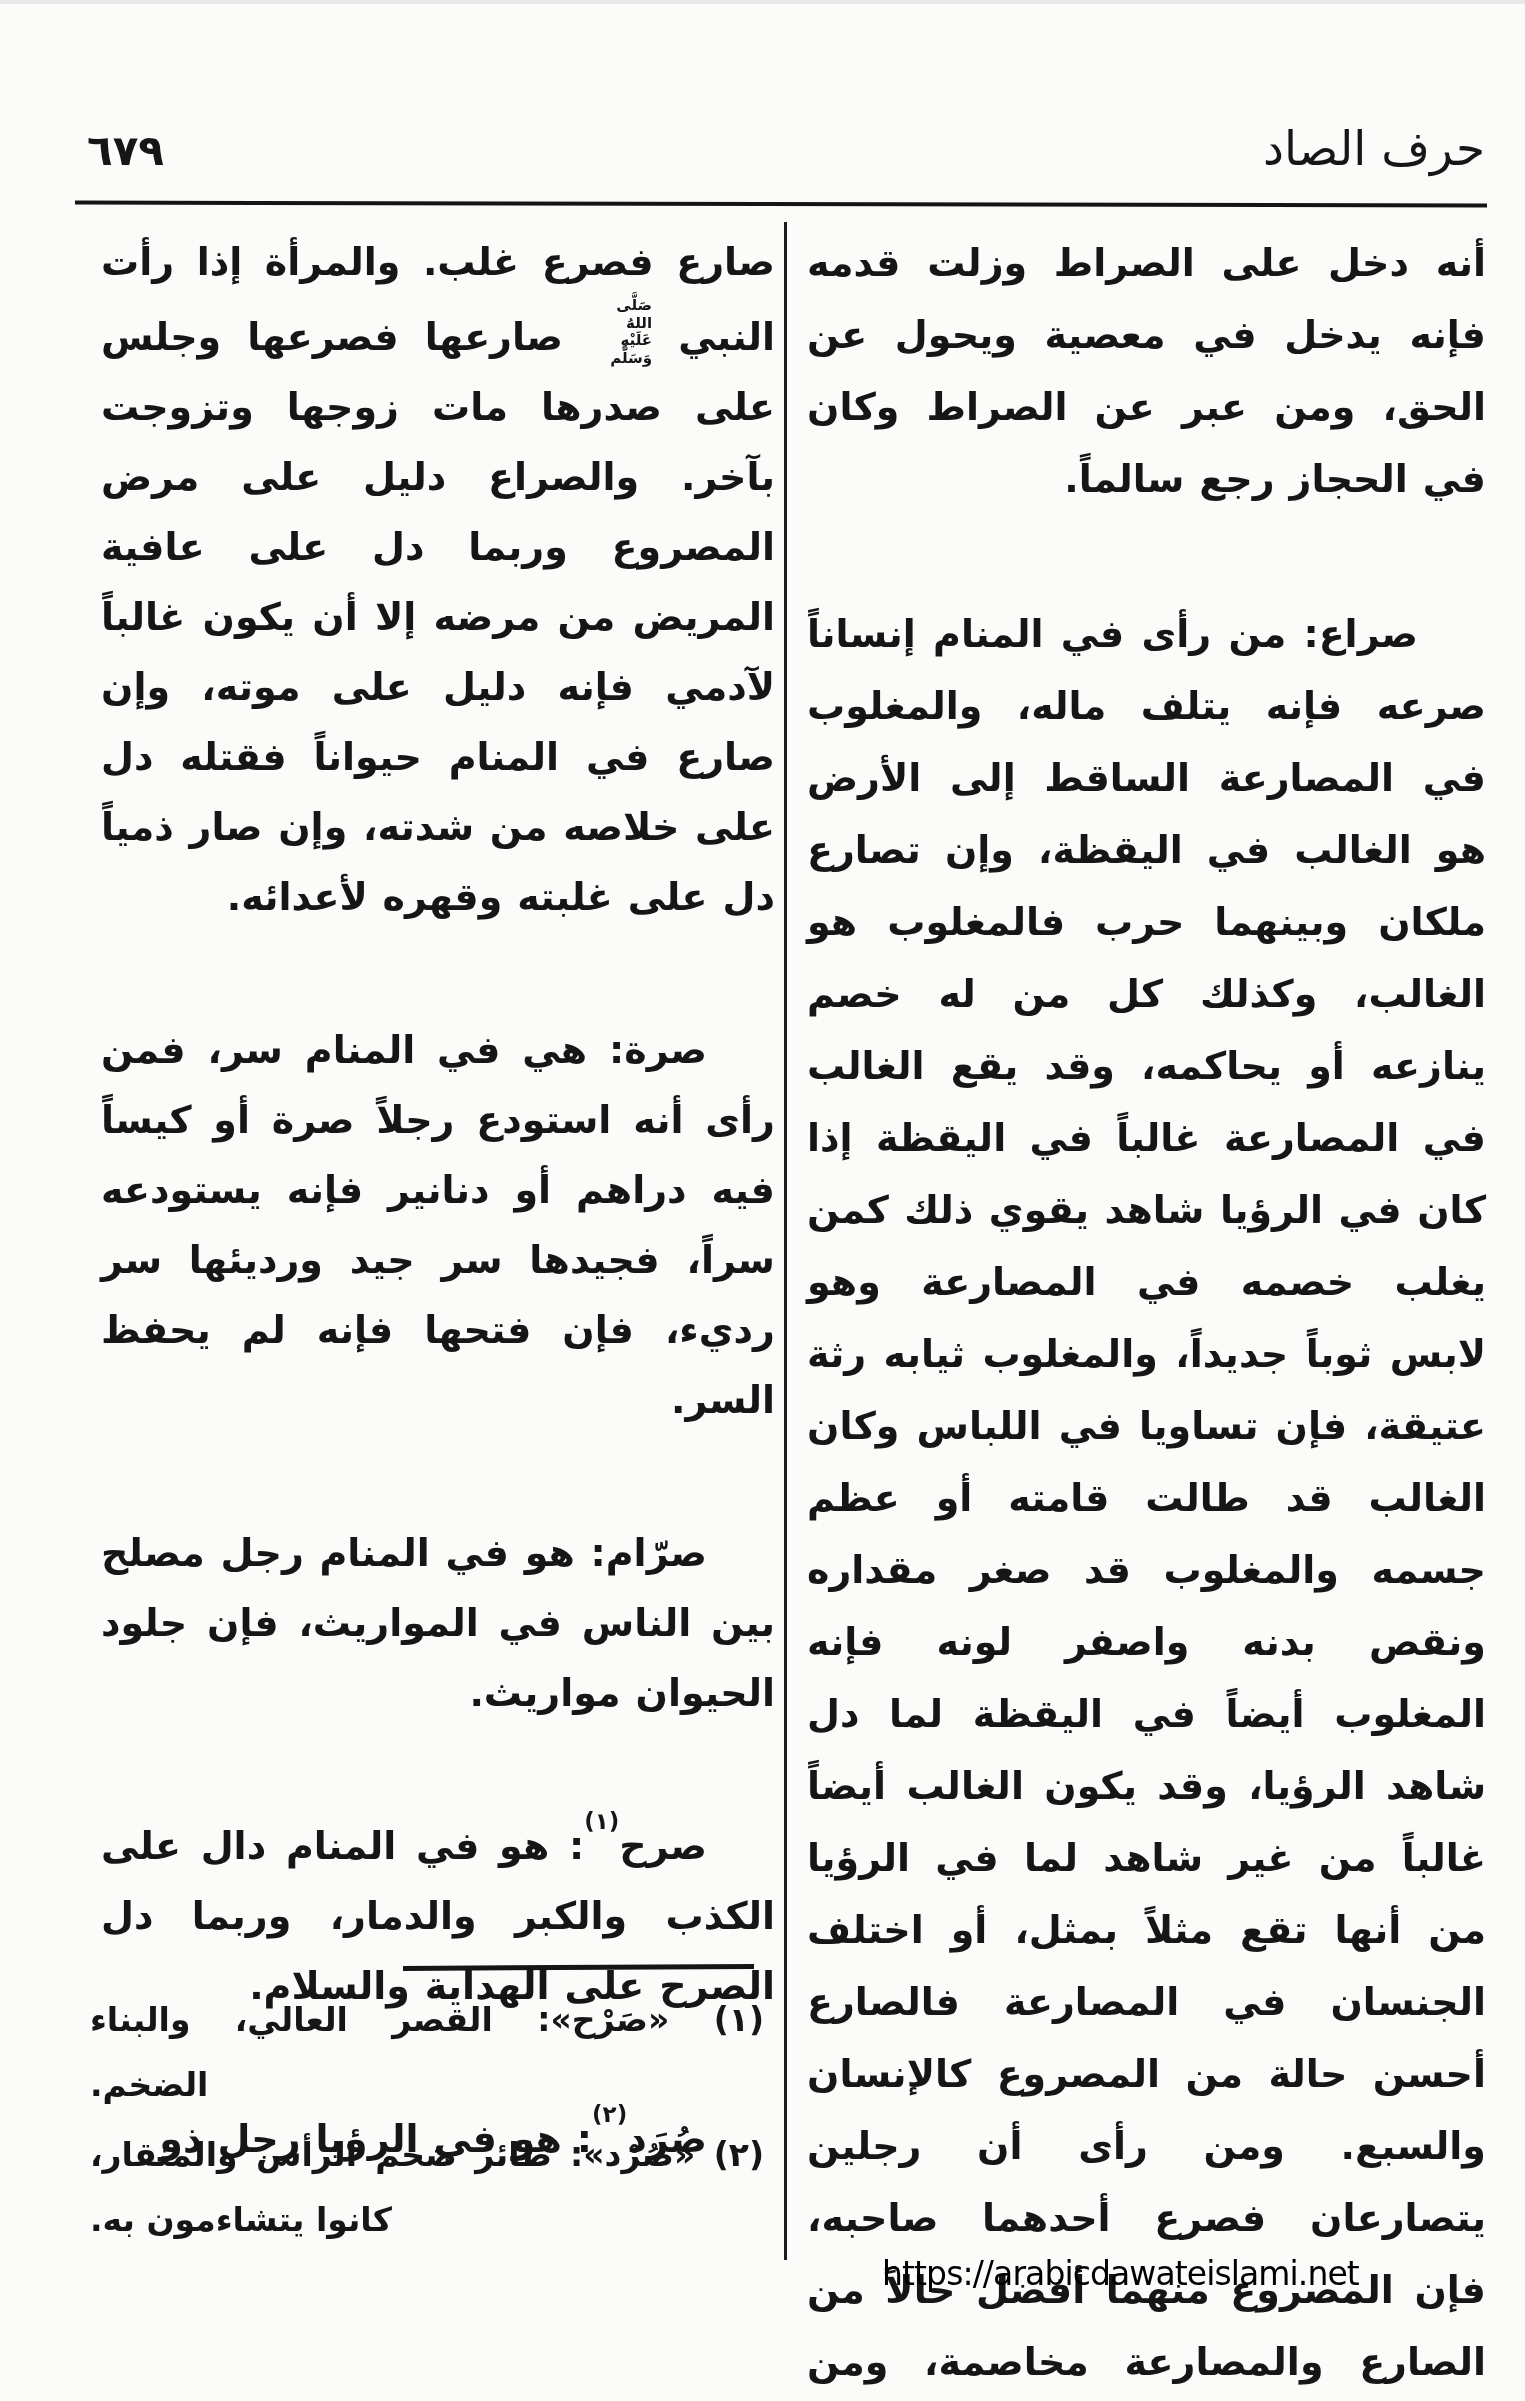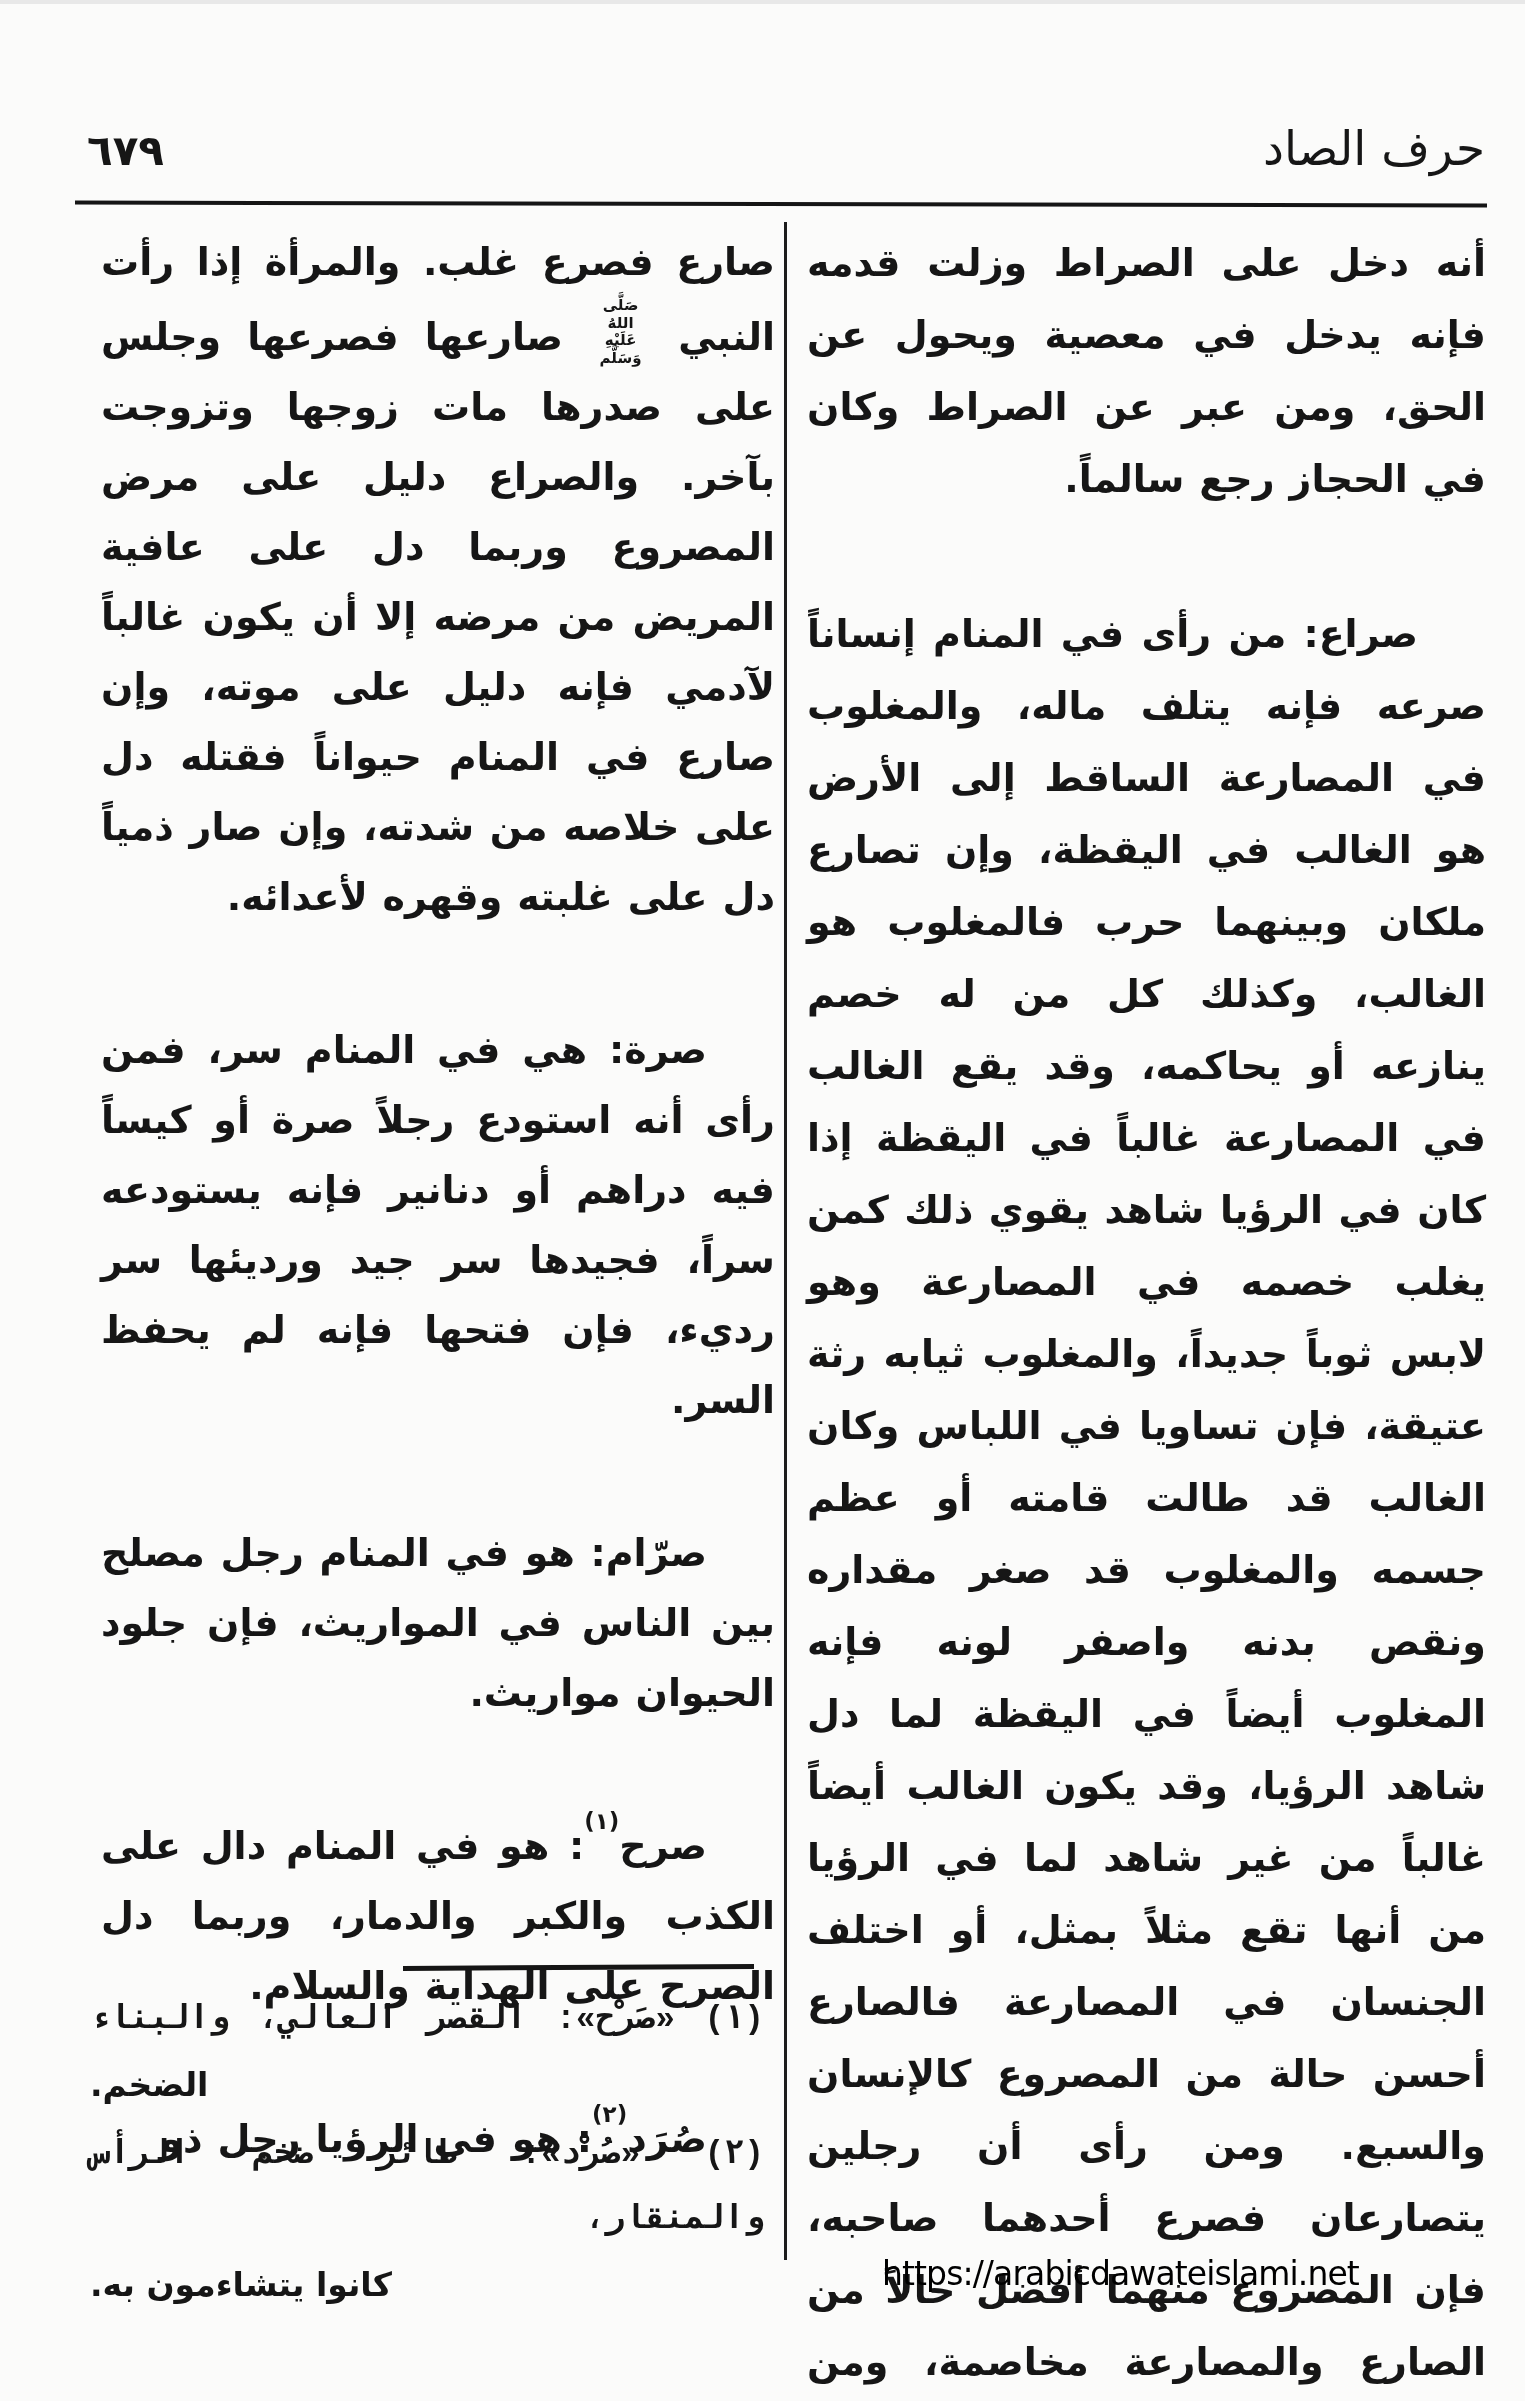--- a/index.html
+++ b/index.html
@@ -61,21 +61,21 @@
     white-space: nowrap;
   }
   
   .saw-stack {
     display: inline-block;
     vertical-align: -12.2px;
     width: 63px;
     font-size: 15px;
     font-weight: bold;
     line-height: 17.5px;
-    text-align: center;
+    text-align: right;
     letter-spacing: 0;
     word-spacing: 0;
   }
   .saw-stack span { display: block; }
   
   .footnote-rule {
     position: absolute;
     top: 1961px; left: 403px;
     width: 351px; height: 5.2px;
     background: #151515;
@@ -85,21 +85,21 @@
     position: absolute;
     top: 1983px; left: 90px;
     width: 674px;
     direction: rtl;
     font-size: 33px;
     font-weight: bold;
     line-height: 65px;
   }
   .footnote { margin: 0 0 5.2px 0; }
   .fn-line { text-align: left; }
-  .fn-line-first { text-align: justify; text-align-last: justify; font-family: Liberation Mono, monospace; }
+  .fn-line-first { text-align: justify; text-align-last: justify; }
   .fn-line-cont { padding-right: 138px; }
   
   .watermark {
     position: absolute;
     top: 2250px; left: 882px;
     direction: ltr;
     font-size: 33px;
     letter-spacing: -0.9px;
     color: #000000;
     font-weight: normal;

